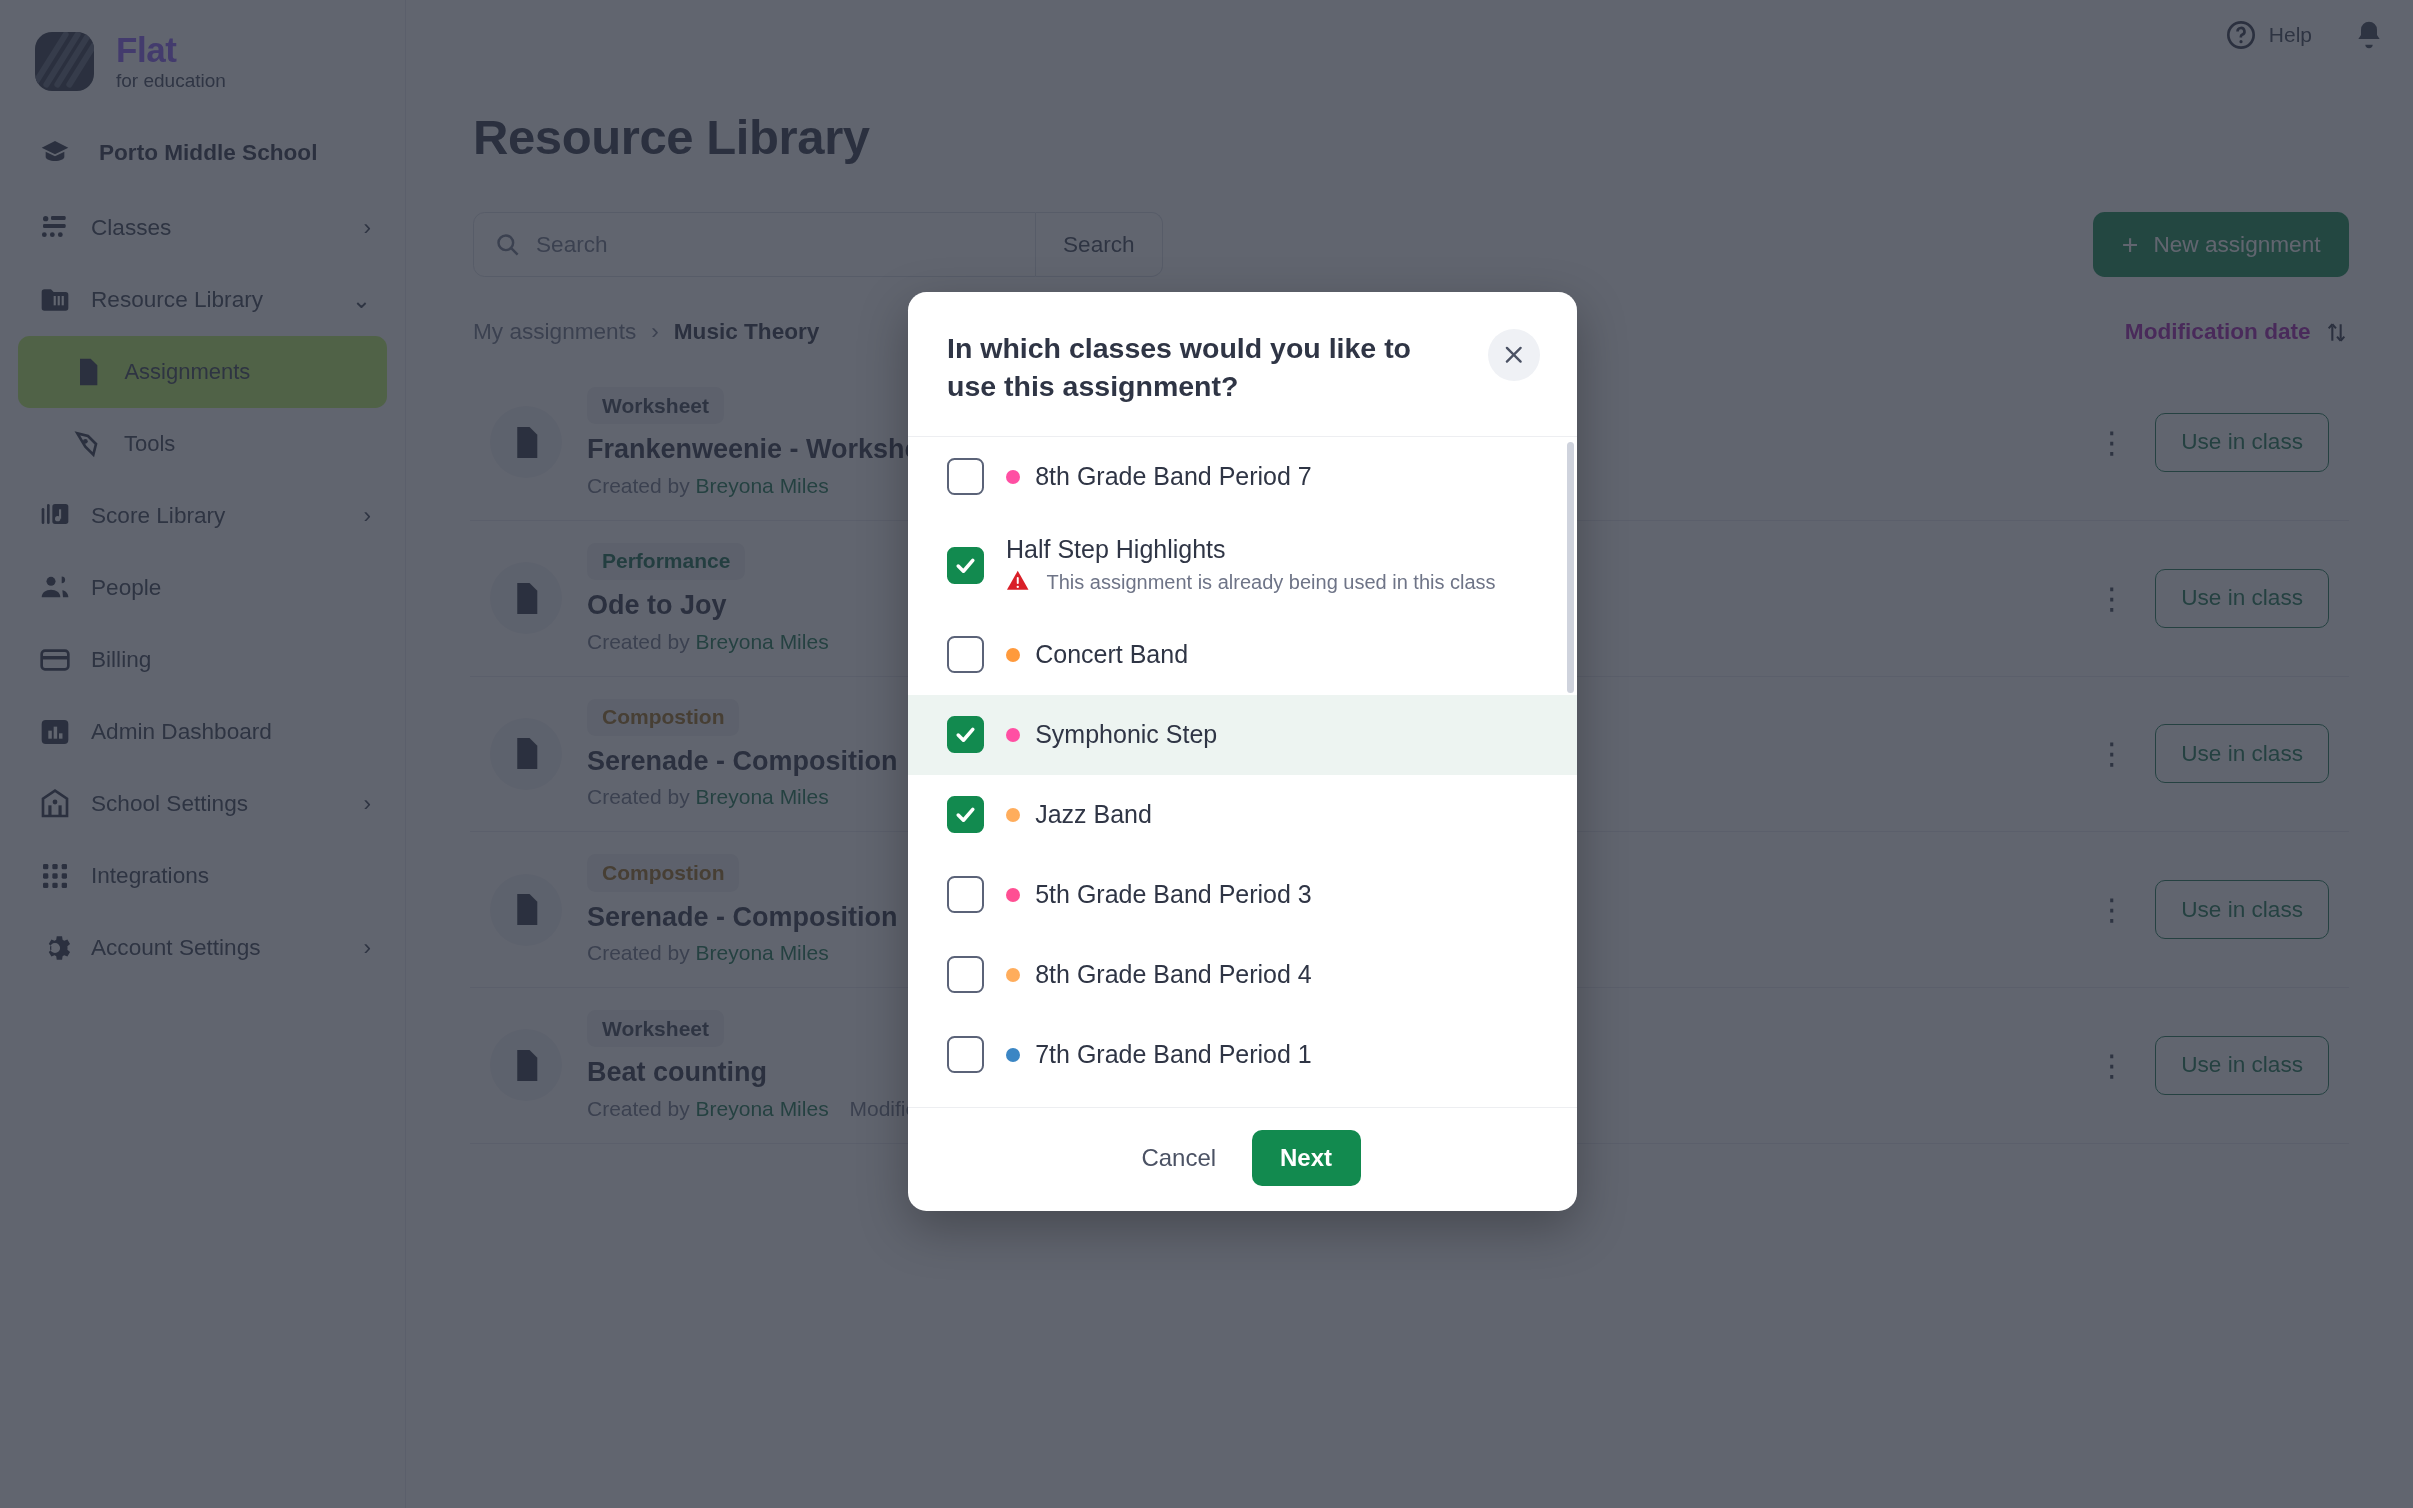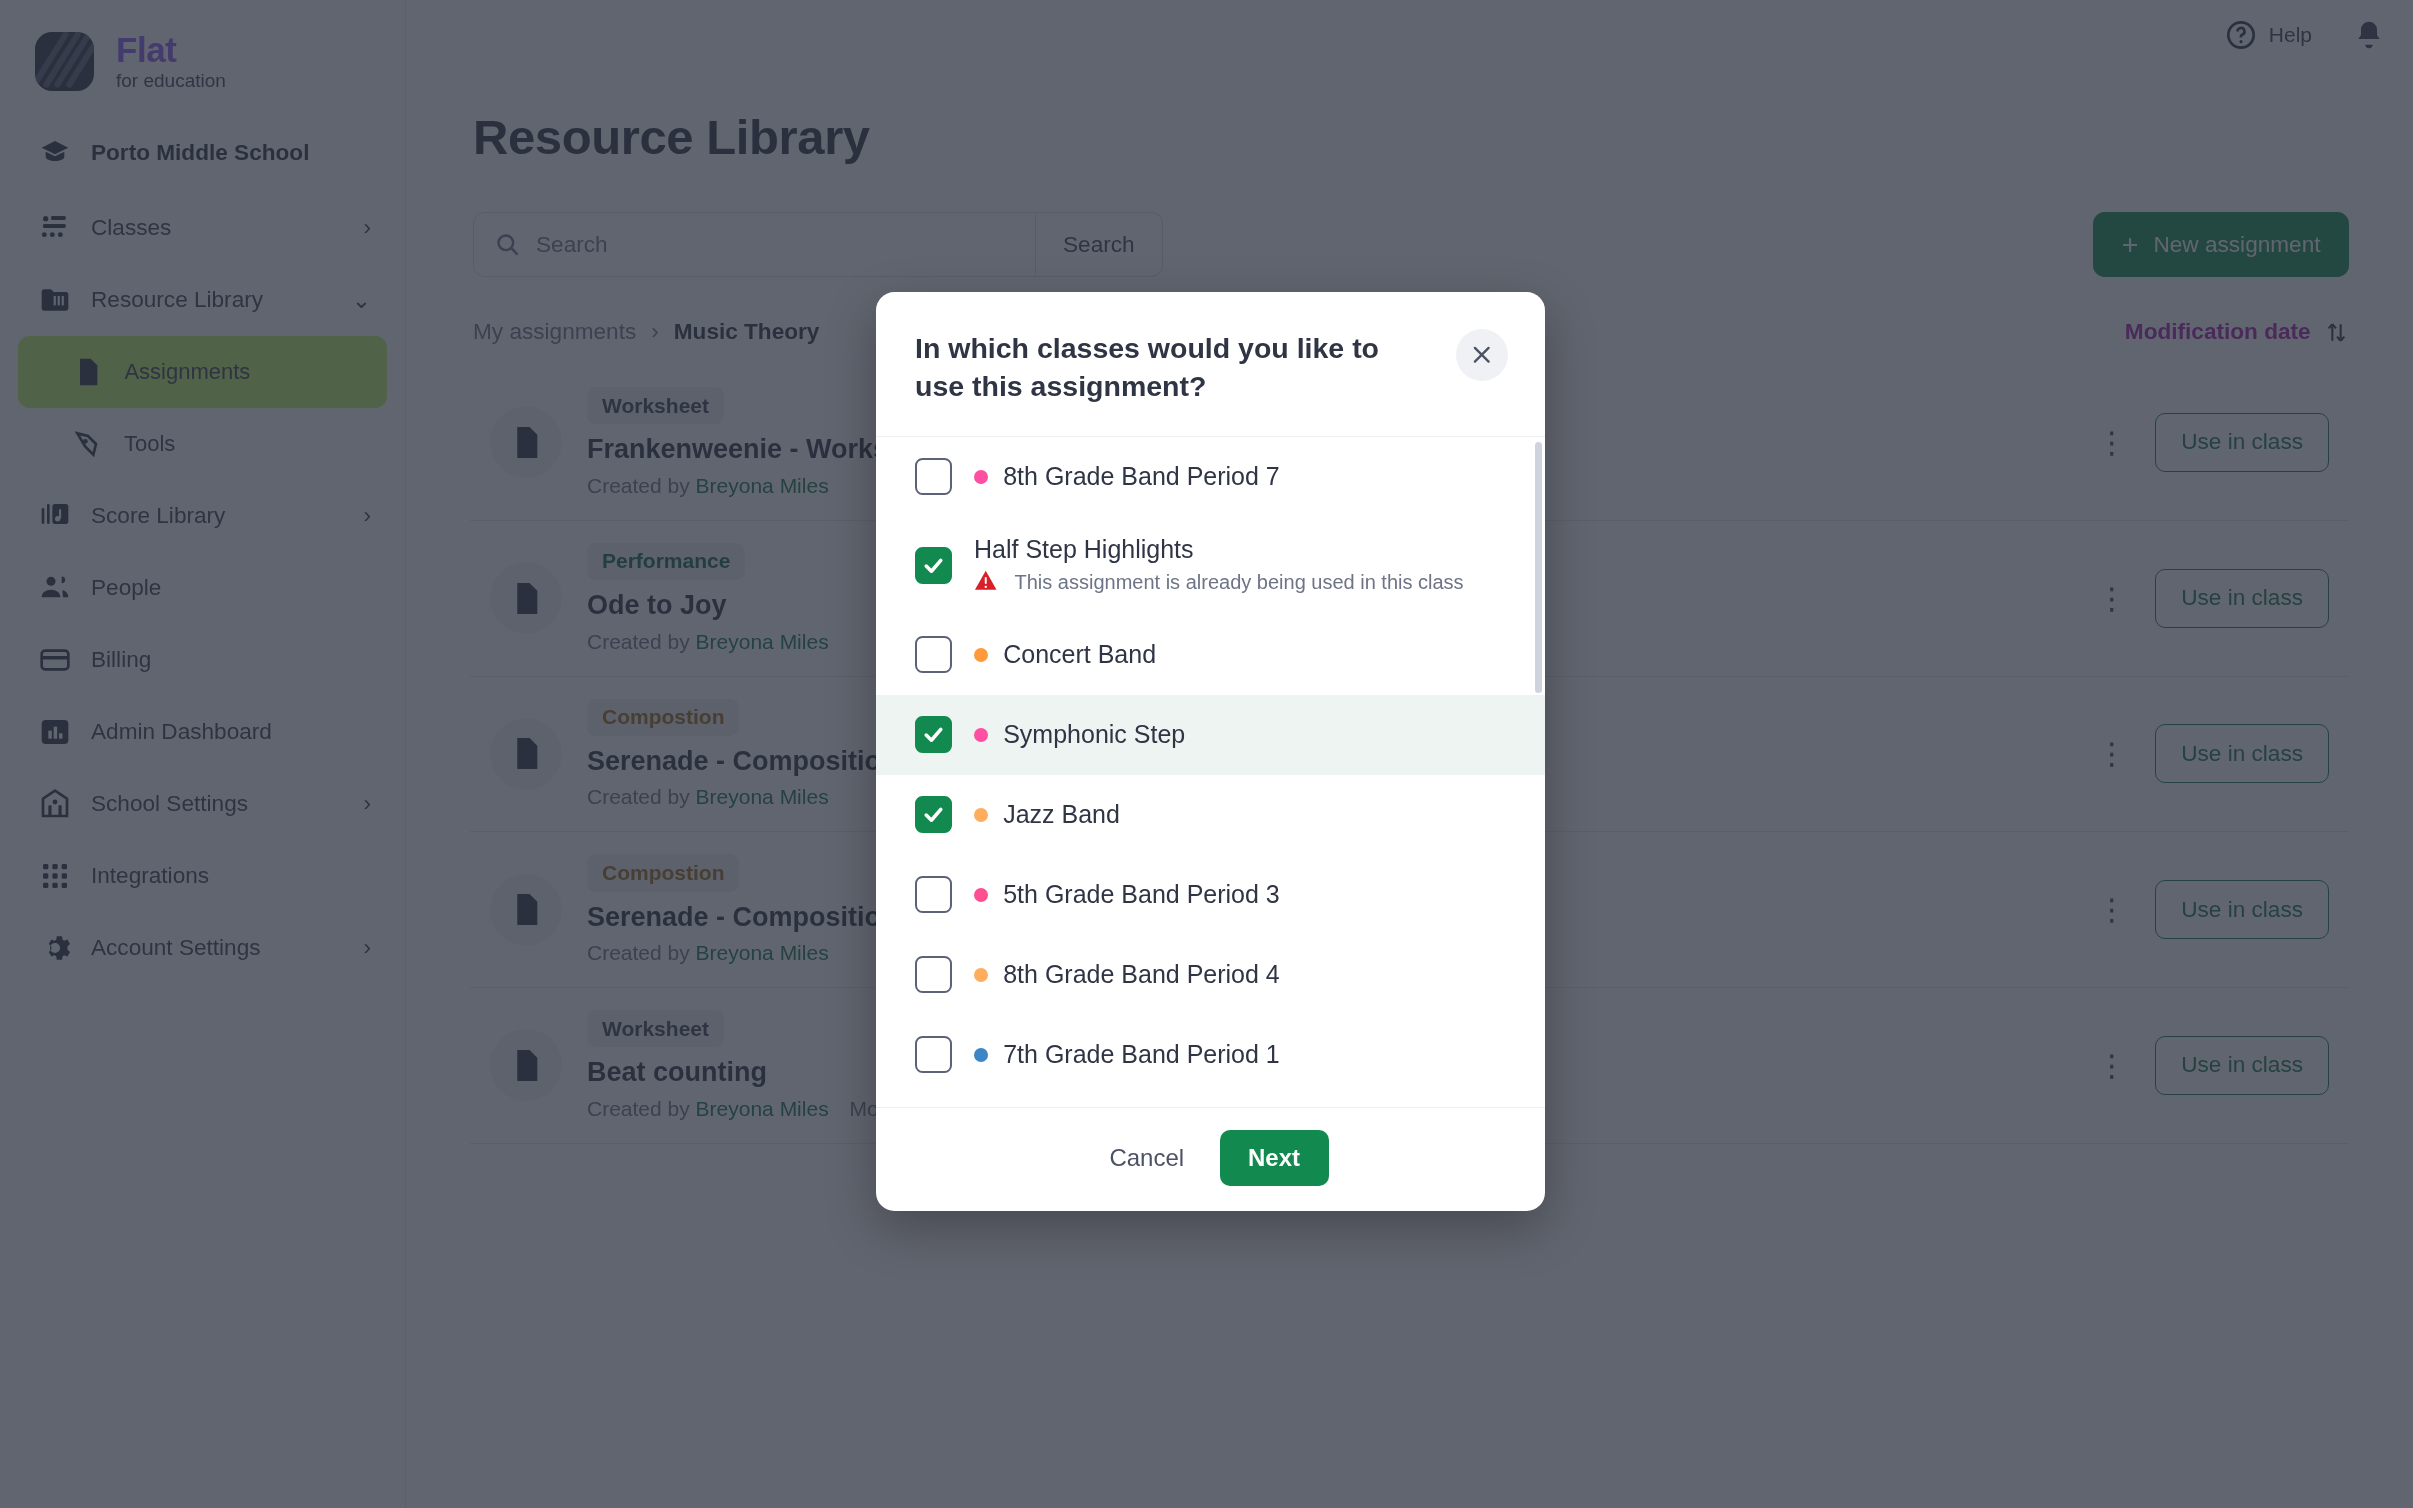--- a/index.html
+++ b/index.html
@@ -31,21 +31,21 @@
     transform: rotate(32deg); border-radius: 3.4px; top: -5px;
   }
   .brand-mark i:nth-child(1) { left: 11.7px; }
   .brand-mark i:nth-child(2) { left: 23.5px; }
   .brand-mark i:nth-child(3) { left: 35px; }
   .brand-mark i:nth-child(4) { left: 47px; }
   .brand-text { line-height: 1; }
   .brand-text .t1 { font-size: 35px; font-weight: 700; color: #8b5cf6; letter-spacing: -0.4px; }
   .brand-text .t2 { font-size: 19px; color: #3e4558; margin-top: 4.2px; }
 
-  .school { display: flex; align-items: center; gap: 20px; padding: 0 0 0 39px; height: 72px; margin-top: 23.5px; }
+  .school { display: flex; align-items: center; gap: 28px; padding: 0 0 0 39px; height: 72px; margin-top: 23.5px; }
   .school .lbl { font-size: 22.6px; font-weight: 700; color: #2f3545; }
 
   .nav { margin-top: 3.4px; }
   .nav-item {
     display: flex; align-items: center; gap: 20px;
     height: 72px; padding: 0 34px 0 39px; cursor: pointer;
     color: #3c4354; font-size: 22.6px; position: relative;
   }
   .nav-item.sub { padding-left: 72px; font-size: 22px; }
   .nav-item.active { background: #bef264; border-radius: 11.7px; margin: 0 18.4px; padding-left: 54px; }
@@ -110,21 +110,21 @@
   .use-btn {
     height: 59px; border: 0.8px solid #17764f; border-radius: 10px; color: #17764f; background: transparent;
     display: flex; align-items: center; padding: 0 25px; font-size: 22.6px;
   }
   .kebab-col { width: 50px; display:flex; flex-direction:column; align-items:center; }
 
   
   #overlay { position: absolute; inset: 0; background: rgba(42,47,61,0.74); }
 
   .modal {
-    position: absolute; left: 876px; top: 292px; width: 669px; height: 919px;
+    position: absolute; left: 908px; top: 292px; width: 669px; height: 919px;
     background: #ffffff; border-radius: 18.4px; box-shadow: 0 17px 50px rgba(0,0,0,0.28);
     display: flex; flex-direction: column; overflow: hidden;
   }
   .modal-head { padding: 37px 37px 30px 39px; display: flex; align-items: flex-start; gap: 17px; border-bottom: 0.8px solid #edeef1; }
   .modal-title { font-size: 28.5px; font-weight: 700; color: #2f3545; line-height: 1.35; max-width: 511px; }
   .close-btn {
     margin-left: auto; width: 52px; height: 52px; border-radius: 50%; background: #eff1f5;
     display: flex; align-items: center; justify-content: center; color: #4b5264; flex: 0 0 52px;
   }
   .close-btn svg { width: 23.5px; height: 23.5px; stroke: currentColor; stroke-width: 2.4; fill: none; }

